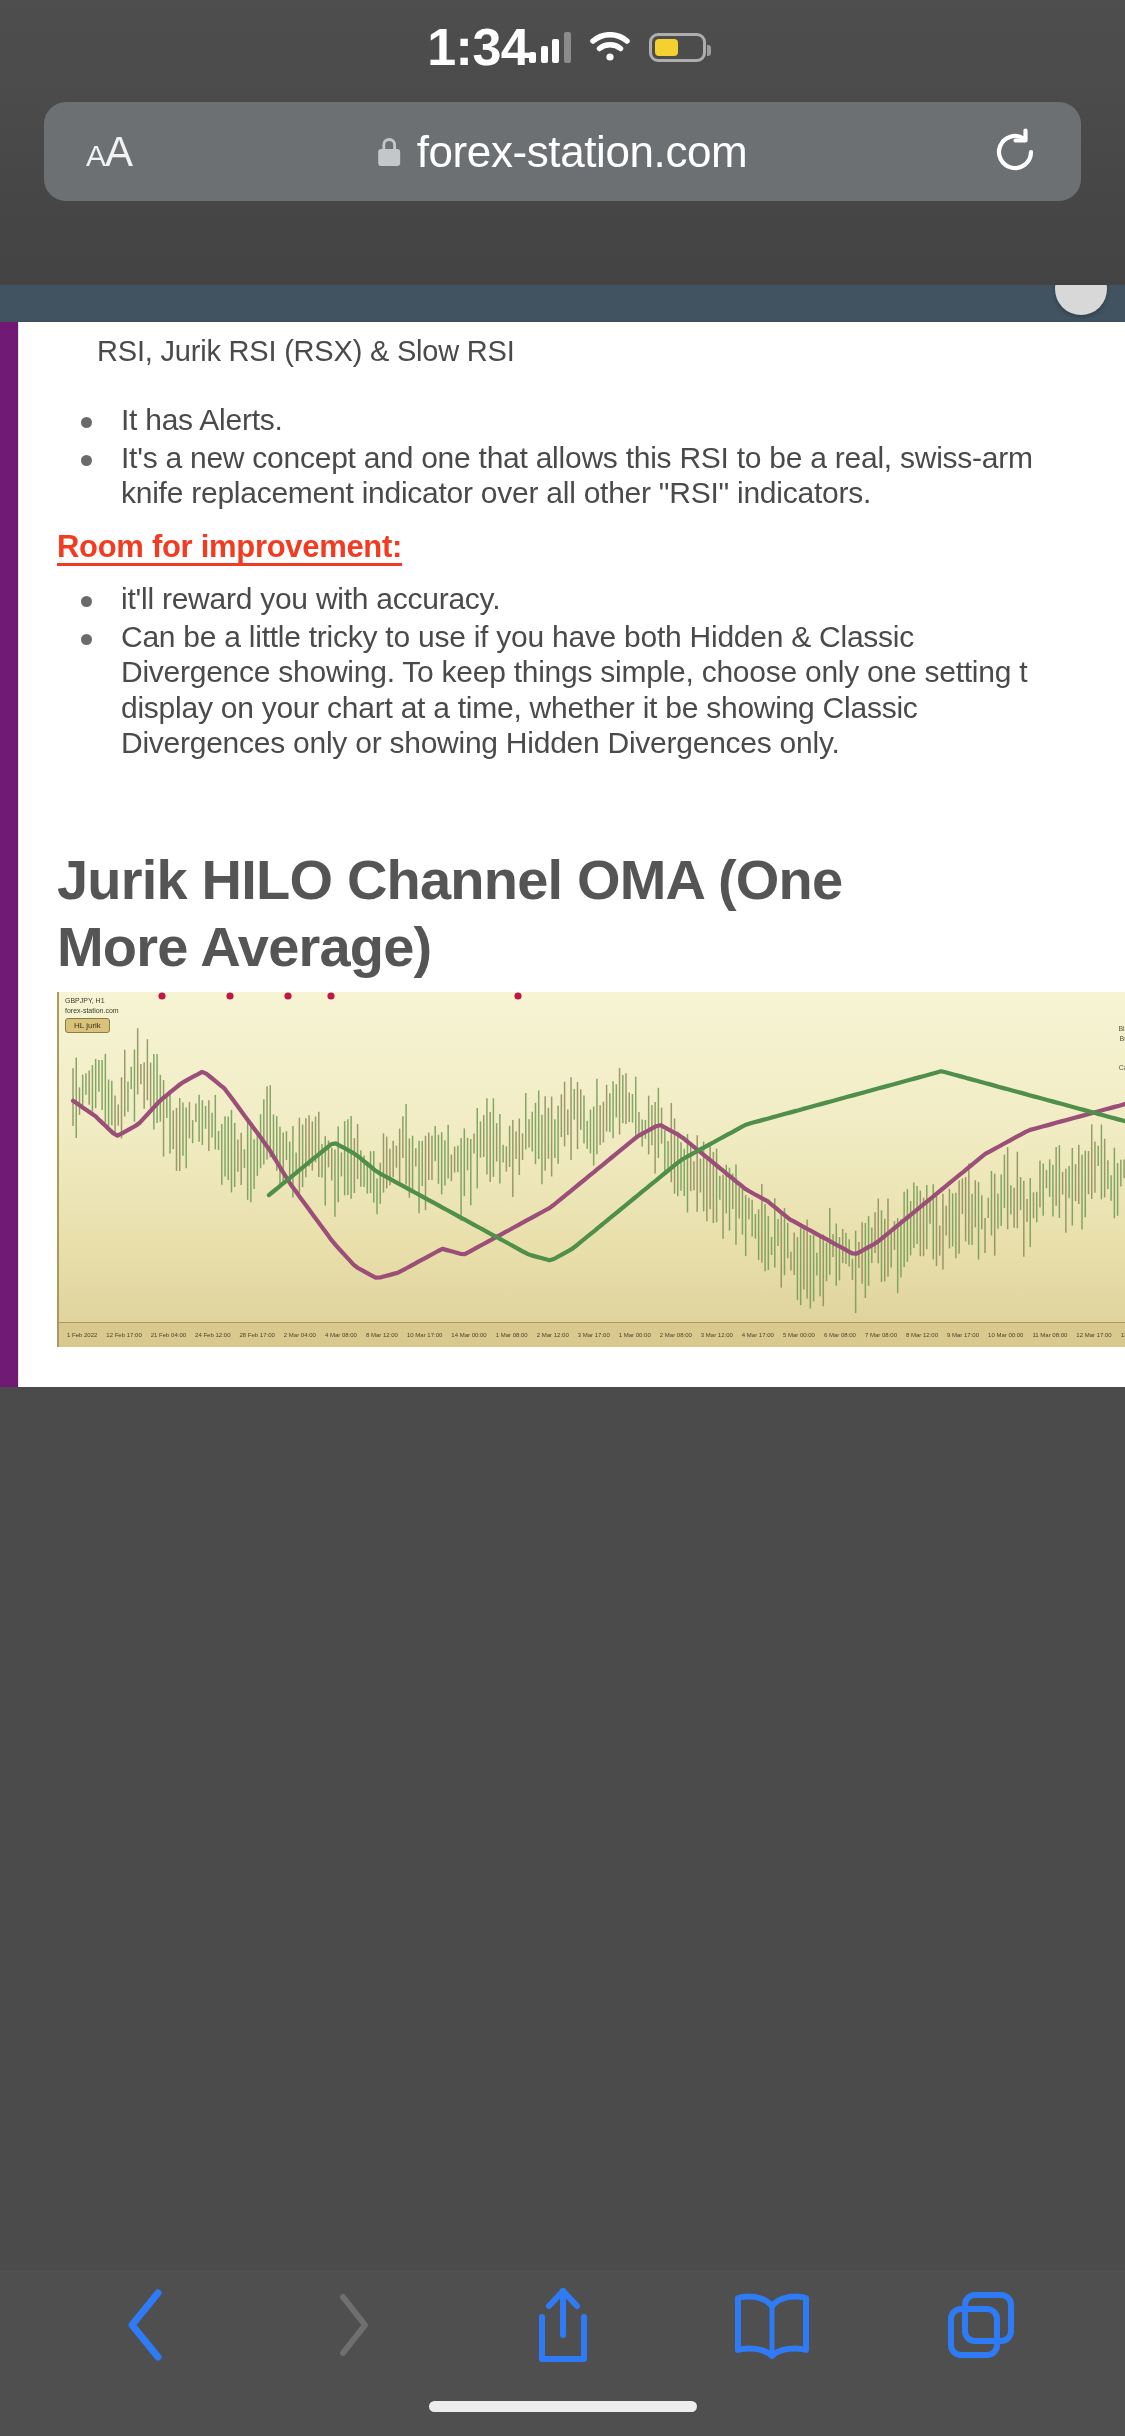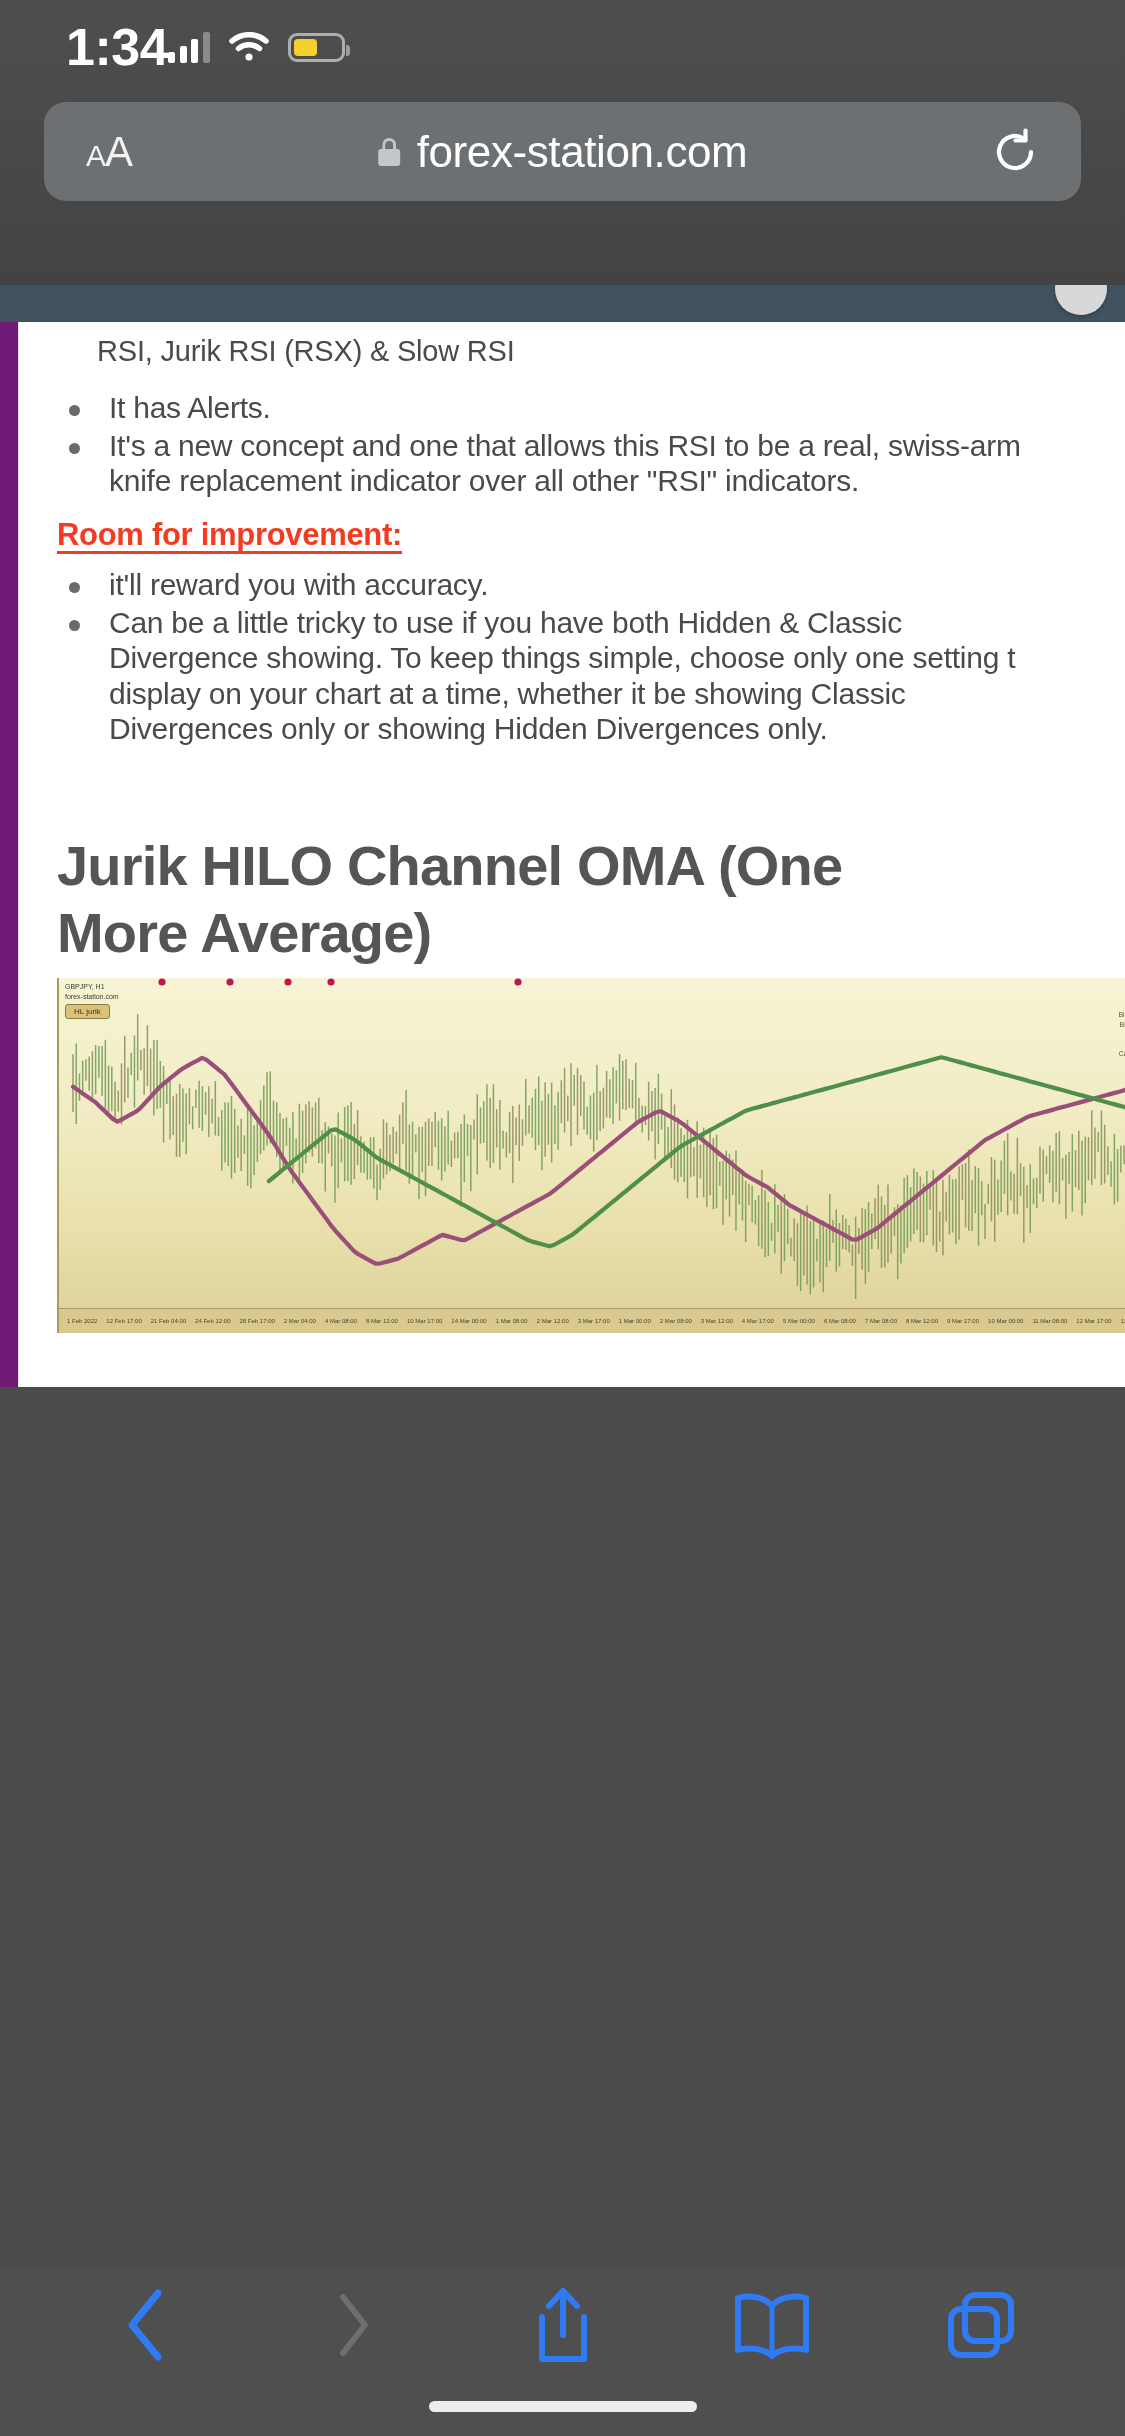--- a/index.html
+++ b/index.html
@@ -8,21 +8,21 @@
     font-family:"Liberation Sans", sans-serif;
     background:#4b4b4b;
     overflow:hidden;
     position:relative;
   }
 
   
   #status-bar{
     position:absolute; left:0; top:0; width:1125px; height:88px;
     background:linear-gradient(180deg,#4e4e4e 0%,#4b4b4b 100%);
-    display:flex; align-items:center; justify-content:flex-start;
+    display:flex; align-items:center; justify-content:center;
     padding:0 58px 0 66px;
   }
   #status-time{
     color:#ffffff; font-size:52px; font-weight:600; letter-spacing:-0.5px;
     margin-top:6px;
   }
   #status-right{ display:flex; align-items:center; gap:19px; margin-top:6px; }
 
   .signal-bars{ display:flex; align-items:flex-end; gap:4.5px; height:32px; }
   .signal-bars i{ display:block; width:7px; background:#ffffff; border-radius:2px; }
@@ -88,21 +88,21 @@
   #content-card{
     position:absolute; left:18px; top:37px; width:1107px; min-height:1100px;
     background:#ffffff; border-left:1px solid #e3e3e3;
     box-shadow:0 1px 3px rgba(0,0,0,.10);
   }
 
   .breadcrumb-line{
     font-size:29px; color:#4a4a4a; padding:13px 0 0 78px; letter-spacing:-0.2px;
   }
 
-  ul.blist{ list-style:none; margin:4px; padding:0; }
+  ul.blist{ list-style:none; margin:16px; padding:0; }
   ul.blist li{
     position:relative; padding-left:66px; font-size:30px; color:#4a4a4a;
     line-height:1.17; margin-bottom:3px; letter-spacing:-0.25px;
     white-space:nowrap;
   }
   ul.blist li .bullet{
     position:absolute; left:26px; top:15px; width:11px; height:11px;
     border-radius:50%; background:#6a6a6a;
   }
   ul.blist li .ln{ display:block; }

